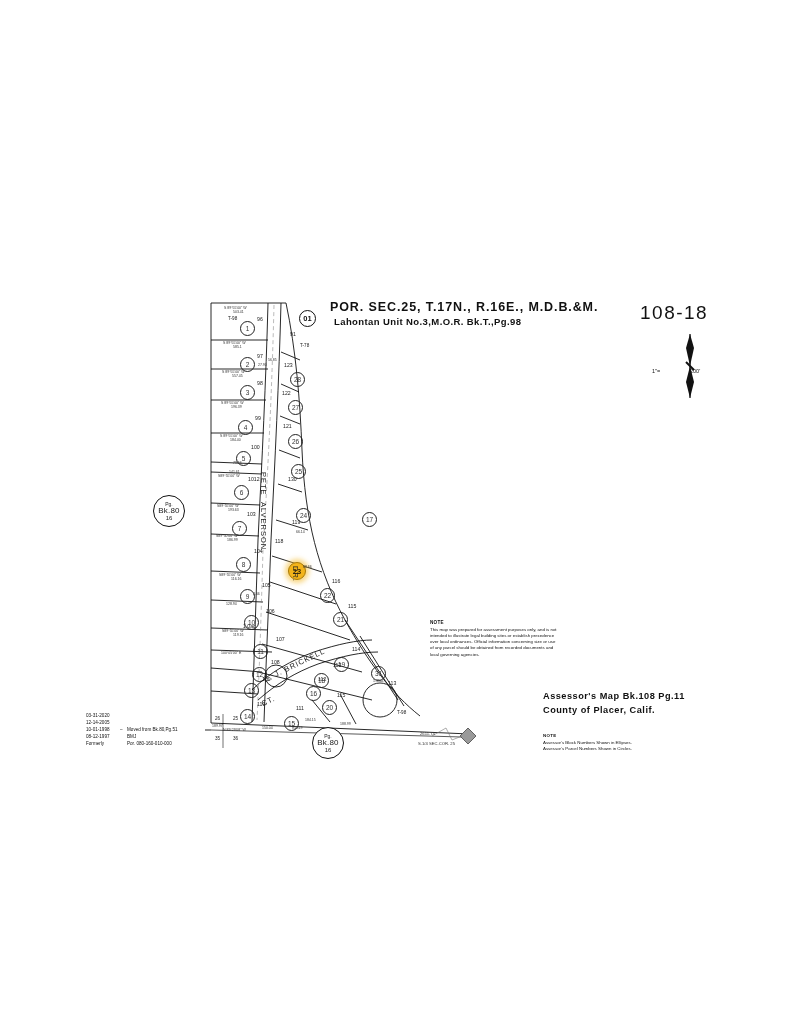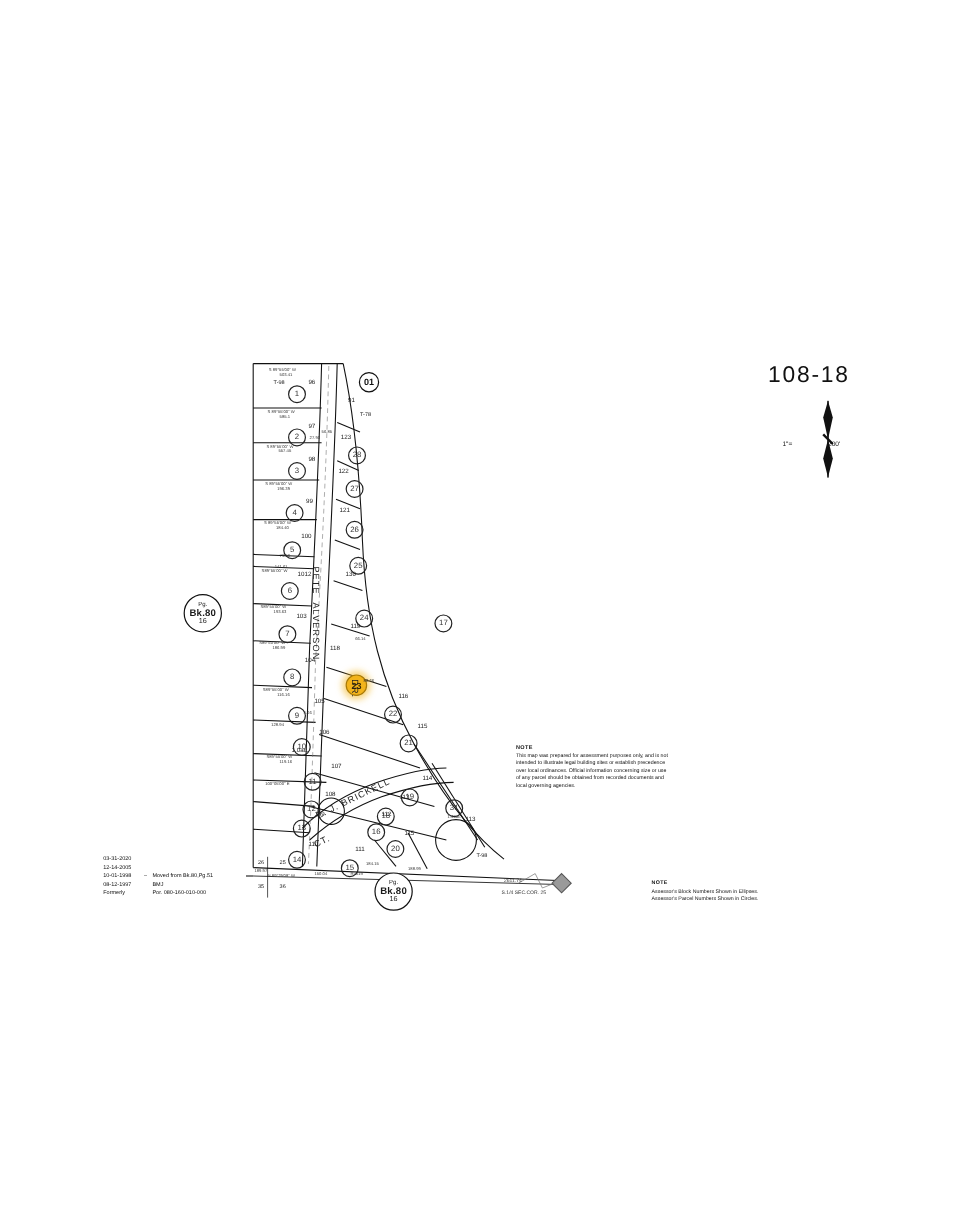--- a/index.html
+++ b/index.html
@@ -36,21 +36,21 @@
   .rev-row{display:flex;}
   .rev-date{width:34px;}
   .rev-dash{width:7px;}
   .rev-txt{}
 
   
   .ref-circle{position:absolute;border:1.3px solid #111;border-radius:50%;
      width:30px;height:30px;display:flex;flex-direction:column;
      align-items:center;justify-content:center;line-height:1;background:#fff;}
   .ref-circle .pg{font-size:5px;}
-  .ref-circle .bk{font-size:8px;font-weight:bold;letter-spacing:.2px;}
+  .ref-circle .bk{font-size:8px;font-weight:normal;letter-spacing:.2px;}
   .ref-circle .nm{font-size:6px;}
 
   .pno{position:absolute;border:1px solid #222;border-radius:50%;
        width:13px;height:13px;display:flex;align-items:center;
        justify-content:center;font-size:6.5px;color:#333;background:transparent;}
   .blk{position:absolute;border:1.2px solid #111;border-radius:50%;
        width:15px;height:15px;display:flex;align-items:center;
        justify-content:center;font-size:7.5px;font-weight:bold;color:#111;}
   .hl{position:absolute;width:16px;height:16px;border-radius:50%;
       background:#f3b41b;border:1px solid #a87a07;display:flex;
@@ -129,39 +129,47 @@
 
       <path d="M468,728 L476,736 L468,744 L460,736 Z" fill="#9a9a9a" stroke="#555"></path>
       <path d="M432,736 L446,728 L452,740 L462,736" stroke="#777" stroke-width="0.6"></path>
     </g>
 
     <g stroke="#777" stroke-width="0.5" stroke-dasharray="4,3" fill="none">
       <path d="M274,305 C272,390 268,470 263,550 C261,620 259,680 257,720"></path>
     </g>
   </svg>
 
+  <div class="title-block">
+    <div class="title-main">POR. SEC.25, T.17N., R.16E., M.D.B.&amp;M.</div>
+    <div class="title-sub">Lahontan Unit No.3,M.O.R. Bk.T.,Pg.98</div>
+  </div>
 
   <div class="page-no">108-18</div>
 
   <div class="north">
     <svg viewBox="0 0 44 68" width="44" height="68">
       <path d="M22,2 L26,16 L22,34 L18,16 Z" fill="#111"></path>
       <path d="M22,34 L26,50 L22,66 L18,50 Z" fill="#111"></path>
       <rect x="21.4" y="2" width="1.2" height="64" fill="#111"></rect>
       <path d="M18,30 L26,38" stroke="#111" stroke-width="2"></path>
     </svg>
   </div>
   <div class="scale-l">1"=</div>
   <div class="scale-r">200'</div>
 
   <div class="note-mid">
     <div class="note-hd">NOTE</div>
     <div class="note-bd">This map was prepared for assessment purposes only, and is not intended to illustrate legal building sites or establish precedence over local ordinances. Official information concerning size or use of any parcel should be obtained from recorded documents and local governing agencies.</div>
   </div>
 
+  <div class="assessor">
+    <div>Assessor's Map Bk.108 Pg.11</div>
+    <div>County of Placer, Calif.</div>
+  </div>
   <div class="note-br">
     <div class="note-hd">NOTE</div>
     <div class="note-bd">
       <div>Assessor's Block Numbers Shown in Ellipses.</div>
       <div>Assessor's Parcel Numbers Shown in Circles.</div>
     </div>
   </div>
 
   <div class="revisions" id="revisions"><div class="rev-row"><span class="rev-date">03-31-2020</span><span class="rev-dash"></span><span class="rev-txt"></span></div><div class="rev-row"><span class="rev-date">12-14-2005</span><span class="rev-dash"></span><span class="rev-txt"></span></div><div class="rev-row"><span class="rev-date">10-01-1998</span><span class="rev-dash">–</span><span class="rev-txt">Moved from Bk.80,Pg.51</span></div><div class="rev-row"><span class="rev-date">08-12-1997</span><span class="rev-dash"></span><span class="rev-txt">BMJ</span></div><div class="rev-row"><span class="rev-date">Formerly</span><span class="rev-dash"></span><span class="rev-txt">Por. 080-160-010-000</span></div></div>
 

